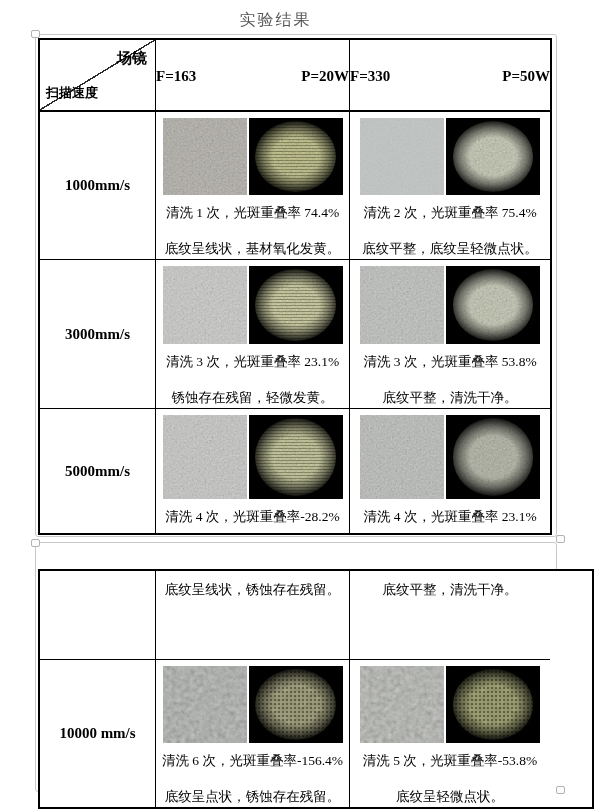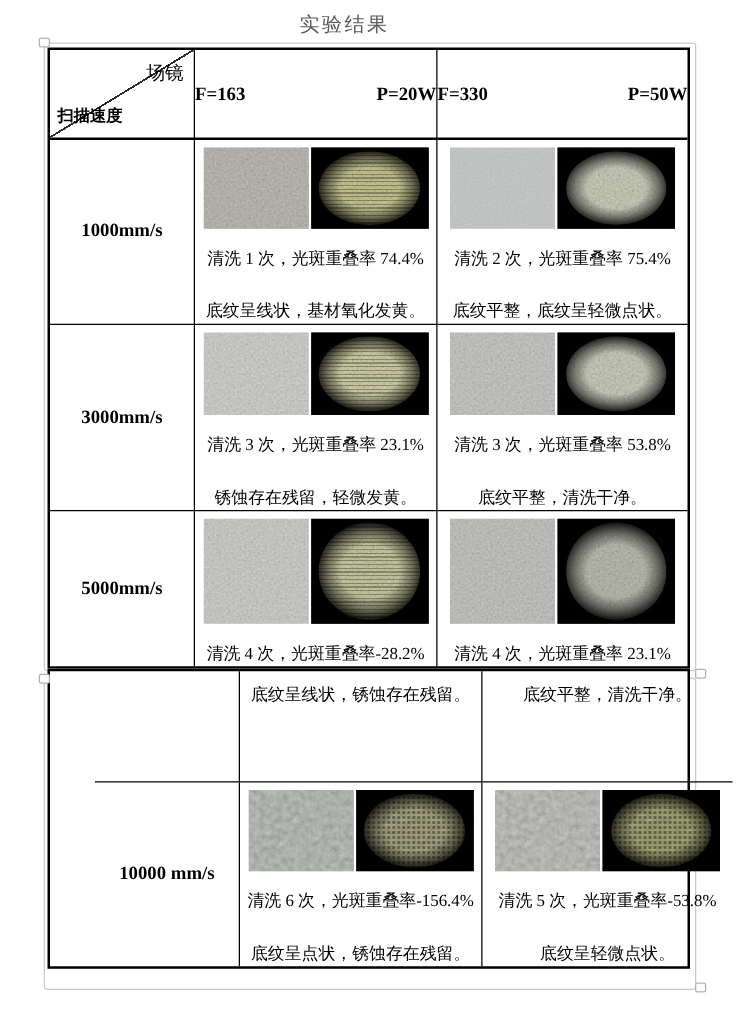--- a/index.html
+++ b/index.html
@@ -11,42 +11,42 @@
     font-size: 16px; letter-spacing: 2px; color: #585858; }
 
   .frame { position: absolute; left: 35px; width: 522px; border: 1px solid #c9c9c9; border-radius: 3px; background: #fff; }
   #frame1 { top: 34px; height: 503px; }
   #frame2 { top: 542px; height: 250px; }
 
   .tbl { position: absolute; border: 2px solid #000; background: #fff; display: grid; }
   #tbl1 { left: 38px; top: 38px; width: 514px; height: 497px;
     grid-template-columns: 116px 194px 200px;
     grid-template-rows: 72px 148px 149px 124px; }
-  #tbl2 { left: 38px; top: 535px; width: 514px; height: 240px;
+  #tbl2 { left: 38px; top: 569px; width: 556px; height: 240px;
     grid-template-columns: 116px 194px 200px;
-    grid-template-rows: 89px 147px; padding-left: 36px; }
+    grid-template-rows: 89px 147px; }
 
   .cell { position: relative; border-right: 1px solid #000; border-bottom: 1px solid #000; overflow: hidden; }
   .cell.last-col { border-right: none; text-align: right; }
   .cell.last-row { border-bottom: none; }
   .cell.hdr { border-bottom: 2px solid #000; }
 
   
   .corner { background-image: linear-gradient(to bottom right,
       transparent 49.3%, #2a2a2a 49.3%, #2a2a2a 50.5%, transparent 50.5%); }
-  .corner .c-top { position: absolute; top: 9px; right: 8px; font-weight: normal; font-size: 15px; }
+  .corner .c-top { position: absolute; top: 9px; right: 8px; font-weight: bold; font-size: 15px; }
   .corner .c-bot { position: absolute; bottom: 8px; left: 6px; font-weight: bold; font-size: 13px; }
 
   .colhead { display: flex; flex-direction: row; align-items: center;
     justify-content: space-between; padding: 10px 0 8px; font-weight: bold; font-size: 15px; }
 
   .speed { display: flex; align-items: center; justify-content: center;
     font-weight: bold; font-size: 15px; }
 
-  .rcell { display: flex; flex-direction: column; align-items: center; padding-top: 6px; gap: 6px; }
+  .rcell { display: flex; flex-direction: column; align-items: center; padding-top: 6px; }
   .photos { display: flex; gap: 2px; height: 84px; }
   .photos.tall { height: 88px; }
   .photo { position: relative; overflow: hidden; height: 100%; }
   .photo.surface { width: 84px; background: var(--tone, #b5b5b0); }
   .photo.scope { width: 94px; background: #070706; }
   .grain { position: absolute; inset: 0; width: 100%; height: 100%; display: block; }
   .surface .grain { opacity: .42; }
   .surface.smooth .grain { opacity: .16; }
   .surface.coarse .grain { opacity: .5; }
   .blob { position: absolute; left: 7%; right: 7%; top: 4%; bottom: 4%;

